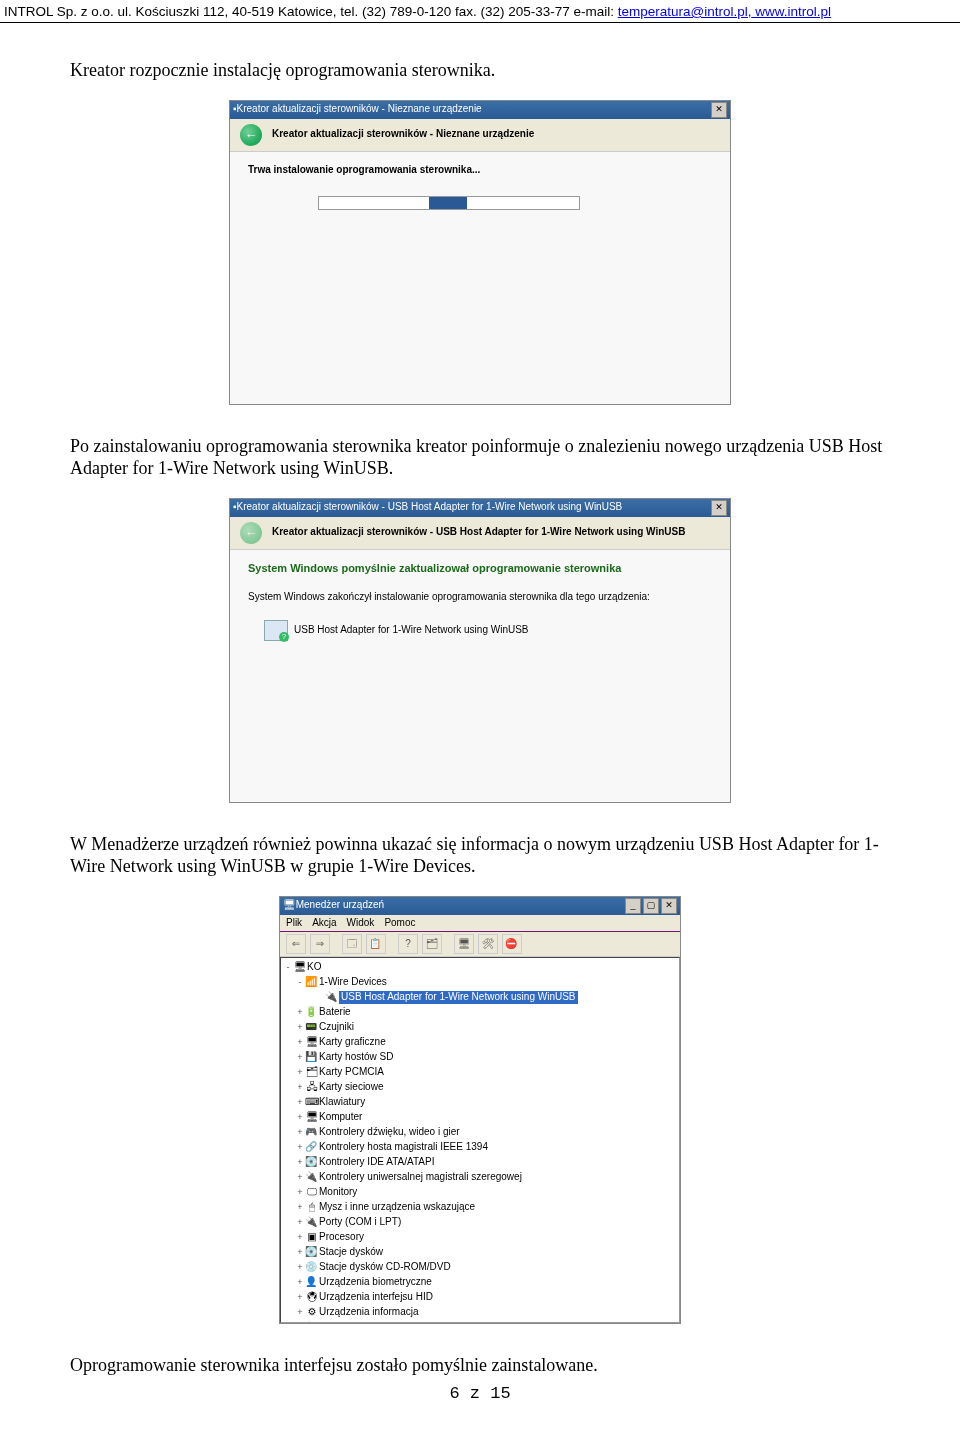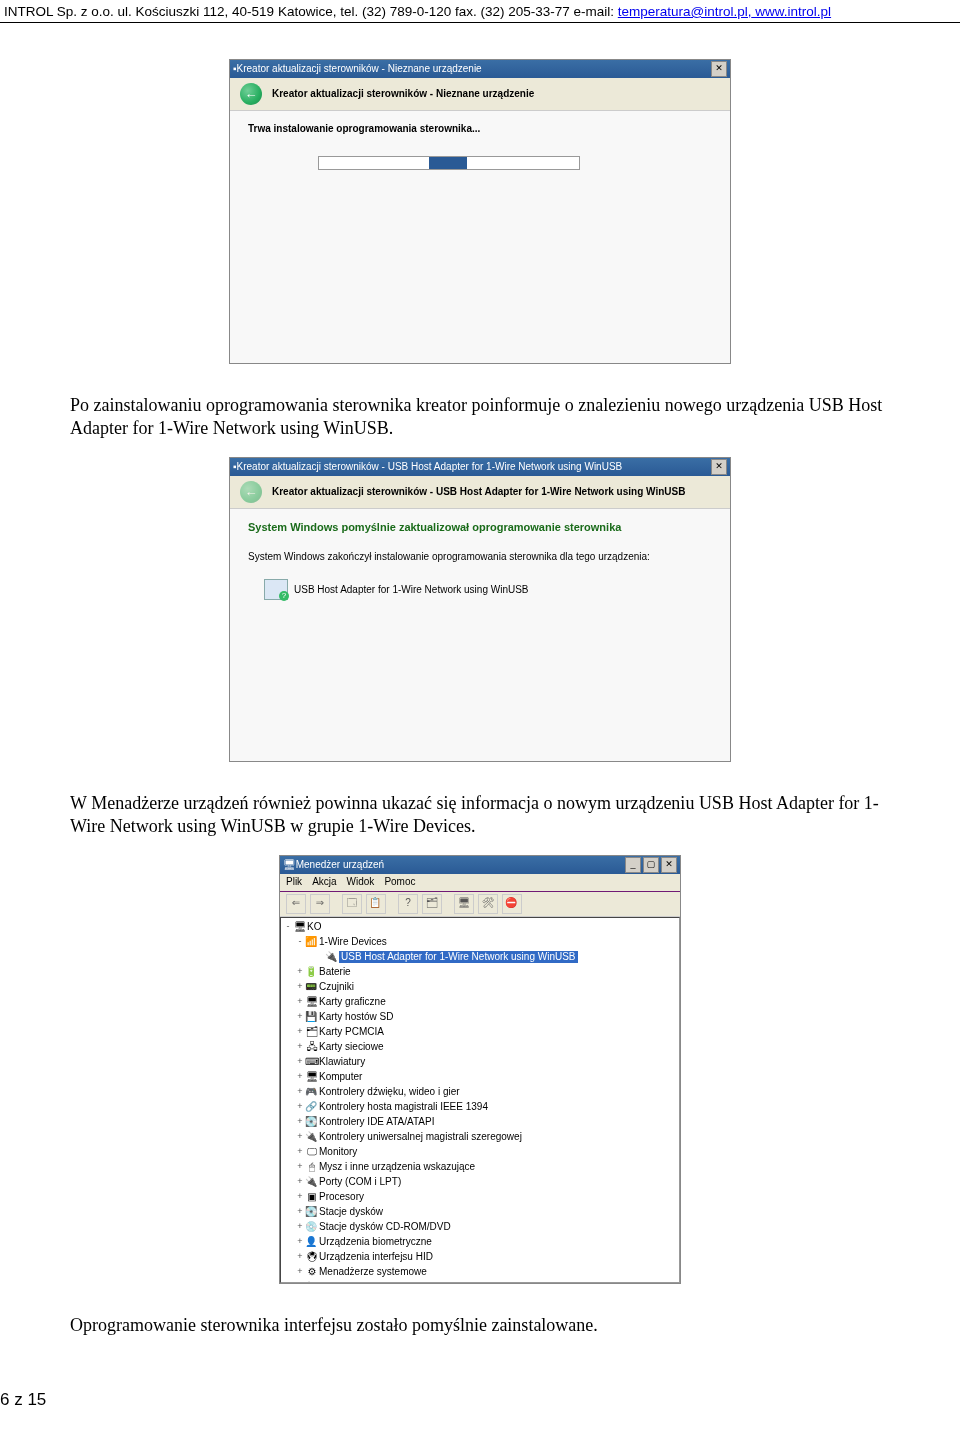--- a/index.html
+++ b/index.html
@@ -13,21 +13,21 @@
 .tb .x{margin-left:auto;background:#d4d0c8;color:#000;width:14px;height:14px;border:1px solid #888;display:flex;align-items:center;justify-content:center;font-size:9px}
 .tb .mm{background:#d4d0c8;color:#000;width:14px;height:14px;border:1px solid #888;display:flex;align-items:center;justify-content:center;font-size:9px;margin-left:2px}
 .subtb{display:flex;align-items:center;padding:5px 10px;border-bottom:1px solid #ccc}
 .backicon{width:22px;height:22px;border-radius:50%;background:radial-gradient(circle at 35% 35%,#6fcf97,#27ae60 60%,#1e874b);display:flex;align-items:center;justify-content:center;color:#fff;font-size:13px;margin-right:10px}
 .wbody{background:#f8f8f8;padding:12px 18px 10px 18px}
 .bold{font-weight:bold}
 .progress{width:260px;height:12px;border:1px solid #999;background:#fff;margin-top:6px;position:relative}
 .pfill{position:absolute;left:110px;width:38px;top:0;bottom:0;background:#2a5a95}
 .btn{background:#ece9d8;border:1px solid #888;padding:2px 10px;font-size:10px;font-family:Tahoma,Arial,sans-serif}
 .btnrow{display:flex;justify-content:flex-end;padding:6px 10px;background:#ece9d8}
-.footer{position:absolute;bottom:30px;width:100%;font-family:Liberation Sans, sans-serif;font-size:17px}
+.footer{position:absolute;bottom:37px;width:100%;text-align:center;font-family:Liberation Mono, monospace;font-size:17px}
 .s1{width:500px}
 .s2{width:500px}
 .s3{width:400px}
 .devrow{display:flex;align-items:center;padding:0 0 0 14px;height:15px;font-size:10px}
 .devrow .tw{width:10px;font-size:9px;color:#555;text-align:center}
 .devrow .ic{width:14px;text-align:center;font-size:10px}
 .devrow.sel span.lbl{background:#316ac5;color:#fff;padding:0 2px}
 .menu{display:flex;gap:10px;padding:2px 6px;background:#ece9d8;font-size:10px;border-bottom:1px solid #701a75}
 .toolbar{display:flex;gap:4px;padding:2px 6px;background:#ece9d8;border-bottom:1px solid #ccc;align-items:center}
 .tbtn{width:18px;height:18px;border:1px solid #ccc;background:#ece9d8;display:flex;align-items:center;justify-content:center;font-size:10px;color:#555}
@@ -38,20 +38,21 @@
 </head>
 <body>
 
 <div class="page">
   <div class="hdr">
     <span>INTROL Sp. z o.o. ul. Kościuszki 112, 40-519 Katowice, tel. (32) 789-0-120 fax. (32) 205-33-77 e-mail: </span><a>temperatura@introl.pl,</a><a> www.introl.pl</a>
   </div>
   <hr class="rule">
 
   <div class="content">
+    <p>Kreator rozpocznie instalację oprogramowania sterownika.</p>
 
     <div class="shot s1">
       <div class="tb">
         <span>▪ </span>
           <span>Kreator aktualizacji sterowników - Nieznane urządzenie</span>
         <span class="x">✕</span>
       </div>
       <div class="subtb">
         <span class="backicon">←</span>
         <span class="bold">Kreator aktualizacji sterowników - Nieznane urządzenie</span>
@@ -235,21 +236,21 @@
               <span class="lbl">Urządzenia biometryczne</span>
             </div>
             <div class="devrow" style="padding-left: 14px;">
               <span class="tw">+</span>
               <span class="ic">🖲</span>
               <span class="lbl">Urządzenia interfejsu HID</span>
             </div>
             <div class="devrow" style="padding-left: 14px;">
               <span class="tw">+</span>
               <span class="ic">⚙</span>
-              <span class="lbl">Menadżerze systemowe</span>
+              <span class="lbl">Urządzenia informacja</span>
             </div>
             <div class="devrow" style="padding-left: 14px;">
               <span class="tw">+</span>
               <span class="ic">🔌</span>
               <span class="lbl">Wirtualizacja USB</span>
             </div>
           </div>
       </div>
     </div>
 

